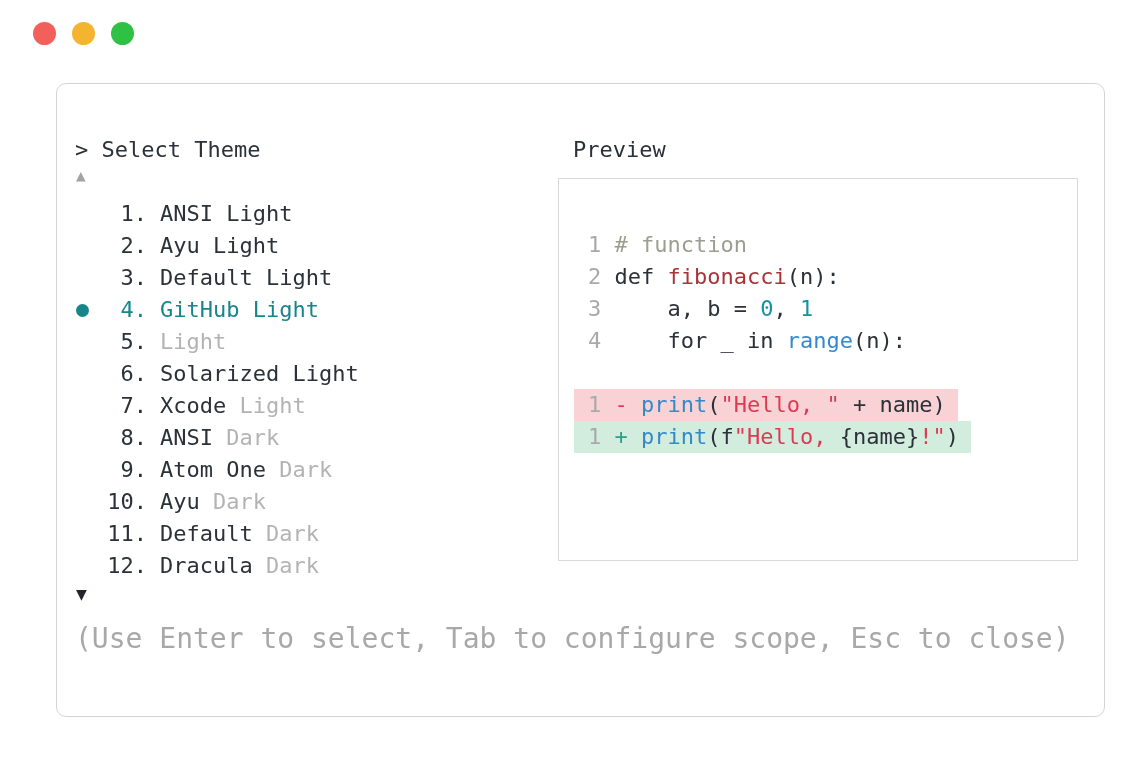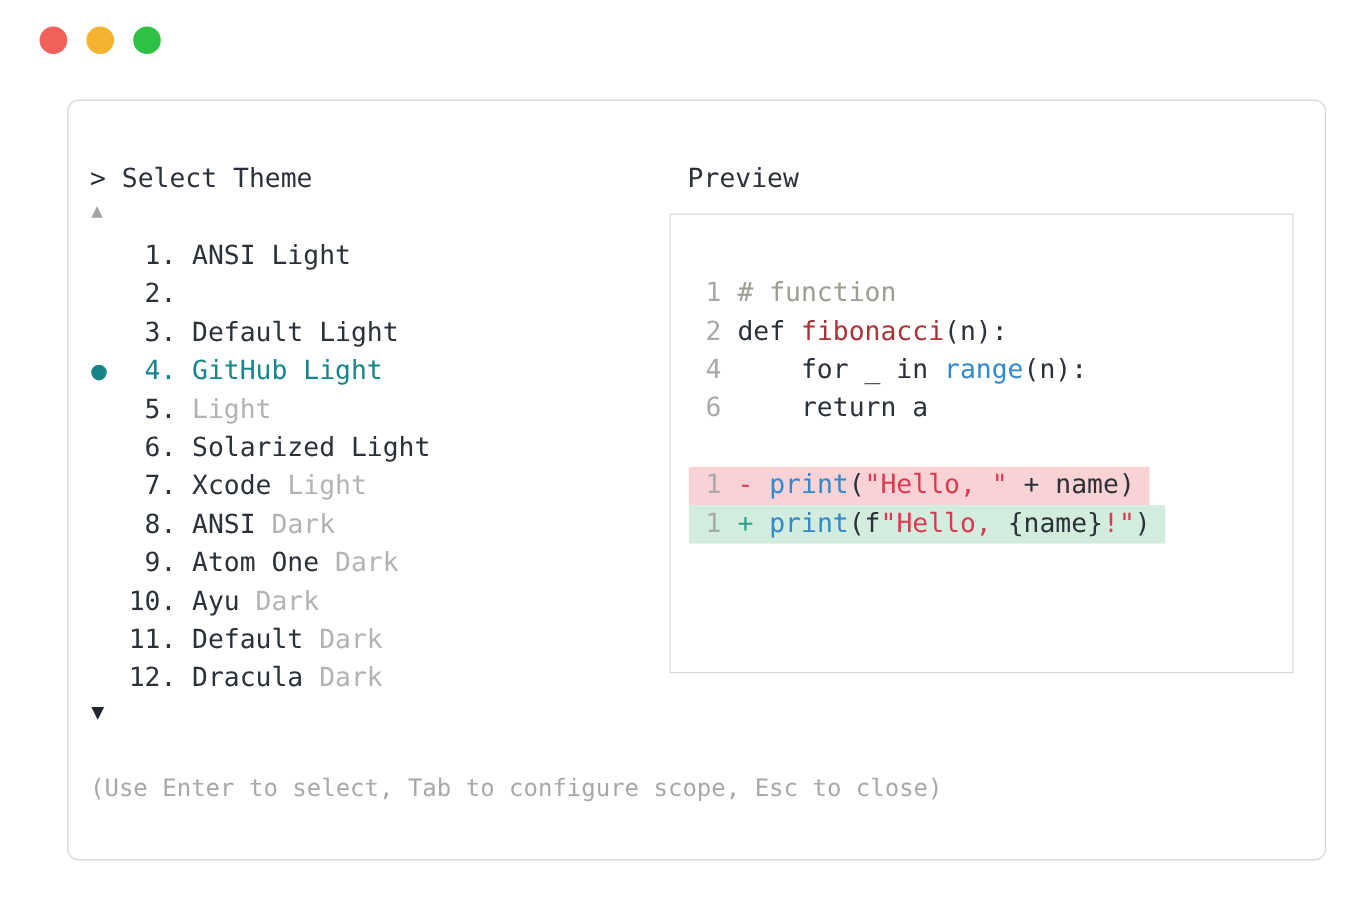--- a/index.html
+++ b/index.html
@@ -30,57 +30,57 @@
   .code .line.added{background:var(--added_bg,#d2edde);width:max-content;padding:0 12px 0 14px;margin-left:-14px;}
   .ln{color:#a9a9a9;}
   .txt{color:var(--dark,#2b3138);}
   .com{color:var(--comment,#9b9e90);}
   .func{color:var(--func,#a93438);text-align:right;}
   .num2{color:var(--number,#1793a0);}
   .blue{color:var(--blue,#3389ca);}
   .str{color:var(--string,#dd3a52);}
   .del{color:var(--string,#dd3a52);}
   .add{color:var(--plus,#2aa187);}
-  .help{position:absolute;left:18px;top:556px;font-size:20px;line-height:32px;color:#a8a8a8;white-space:pre;}
+  .help{position:absolute;left:18px;top:539px;font-size:28px;line-height:32px;color:#a8a8a8;white-space:pre;}
 </style>
 </head>
 <body>
 
 <div class="traffic">
     <div class="dot" style="background: rgb(242, 96, 92);"></div>
     <div class="dot" style="background: rgb(245, 180, 47);"></div>
     <div class="dot" style="background: rgb(46, 193, 67);"></div>
   </div>
 
 <div class="window">
   <div class="prompt">&gt; Select Theme</div>
   <div class="scroll-up">▲</div>
   <div class="list">
       <div class="row"><span class="bullet"></span><span class="num dark">1.</span><span class="dark">ANSI Light</span></div>
-      <div class="row"><span class="bullet"></span><span class="num dark">2.</span></div>
+      <div class="row"><span class="bullet"></span><span class="num dark">2.</span><span class="dark">Ayu Light</span></div>
       <div class="row"><span class="bullet"></span><span class="num dark">3.</span><span class="dark">Default Light</span></div>
       <div class="row"><span class="bullet"><span class="dot"></span></span><span class="num teal">4.</span><span class="teal">GitHub Light</span></div>
       <div class="row"><span class="bullet"></span><span class="num dark">5.</span><span class="dim">Light</span></div>
       <div class="row"><span class="bullet"></span><span class="num dark">6.</span><span class="dark">Solarized Light</span></div>
       <div class="row"><span class="bullet"></span><span class="num dark">7.</span><span class="dark">Xcode </span><span class="dim">Light</span></div>
       <div class="row"><span class="bullet"></span><span class="num dark">8.</span><span class="dark">ANSI </span><span class="dim">Dark</span></div>
       <div class="row"><span class="bullet"></span><span class="num dark">9.</span><span class="dark">Atom One </span><span class="dim">Dark</span></div>
       <div class="row"><span class="bullet"></span><span class="num dark">10.</span><span class="dark">Ayu </span><span class="dim">Dark</span></div>
       <div class="row"><span class="bullet"></span><span class="num dark">11.</span><span class="dark">Default </span><span class="dim">Dark</span></div>
       <div class="row"><span class="bullet"></span><span class="num dark">12.</span><span class="dark">Dracula </span><span class="dim">Dark</span></div>
     </div>
   <div class="scroll-down">▼</div>
 
   <div class="preview-label">Preview</div>
   <div class="preview-box">
     <div class="code">
         <div class="line"><span class="ln">1 </span><span class="com"># function</span></div>
         <div class="line"><span class="ln">2 </span><span class="txt">def </span><span class="func">fibonacci</span><span class="txt">(n):</span></div>
+        <div class="line"><span class="ln">3 </span><span class="txt">    a, b = </span><span class="num2">0</span><span class="txt">, </span><span class="num2">1</span></div>
         <div class="line"><span class="ln">4 </span><span class="txt">    for _ in </span><span class="blue">range</span><span class="txt">(n):</span></div>
-        <div class="line"><span class="ln">6 </span><span class="txt">    return a</span></div>
         <div class="line"></div>
         <div class="line removed"><span class="ln">1 </span><span class="del">- </span><span class="blue">print</span><span class="txt">(</span><span class="str">"Hello, "</span><span class="txt"> + name)</span></div>
         <div class="line added"><span class="ln">1 </span><span class="add">+ </span><span class="blue">print</span><span class="txt">(f</span><span class="str">"Hello, </span><span class="txt">{name}</span><span class="str">!"</span><span class="txt">)</span></div>
       </div>
   </div>
 
   <div class="help">(Use Enter to select, Tab to configure scope, Esc to close)</div>
 </div>
 
 </body></html>

